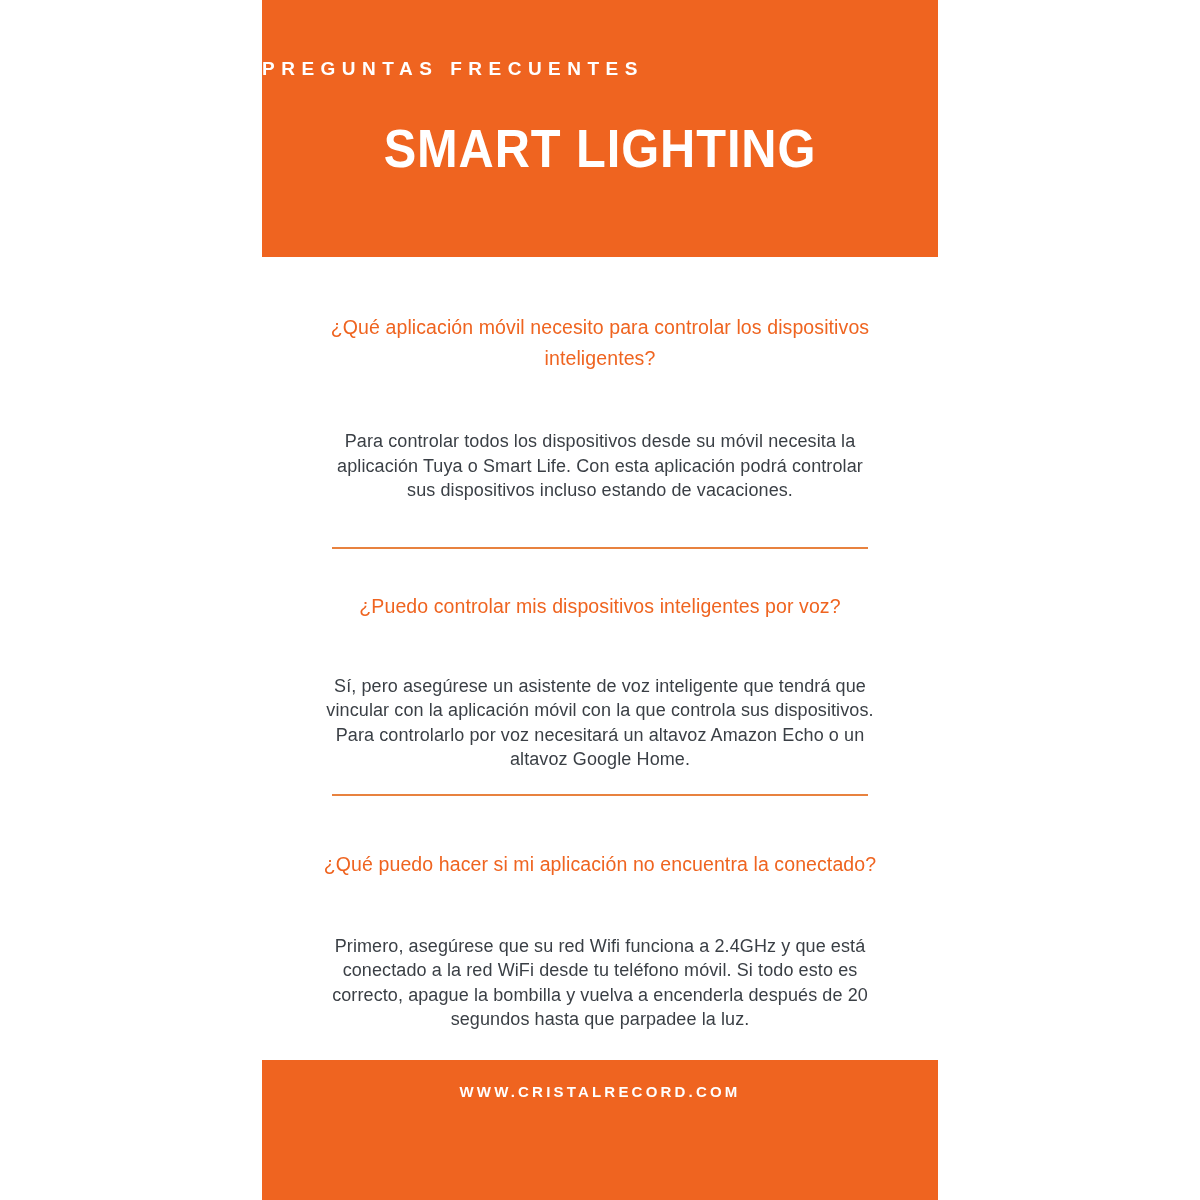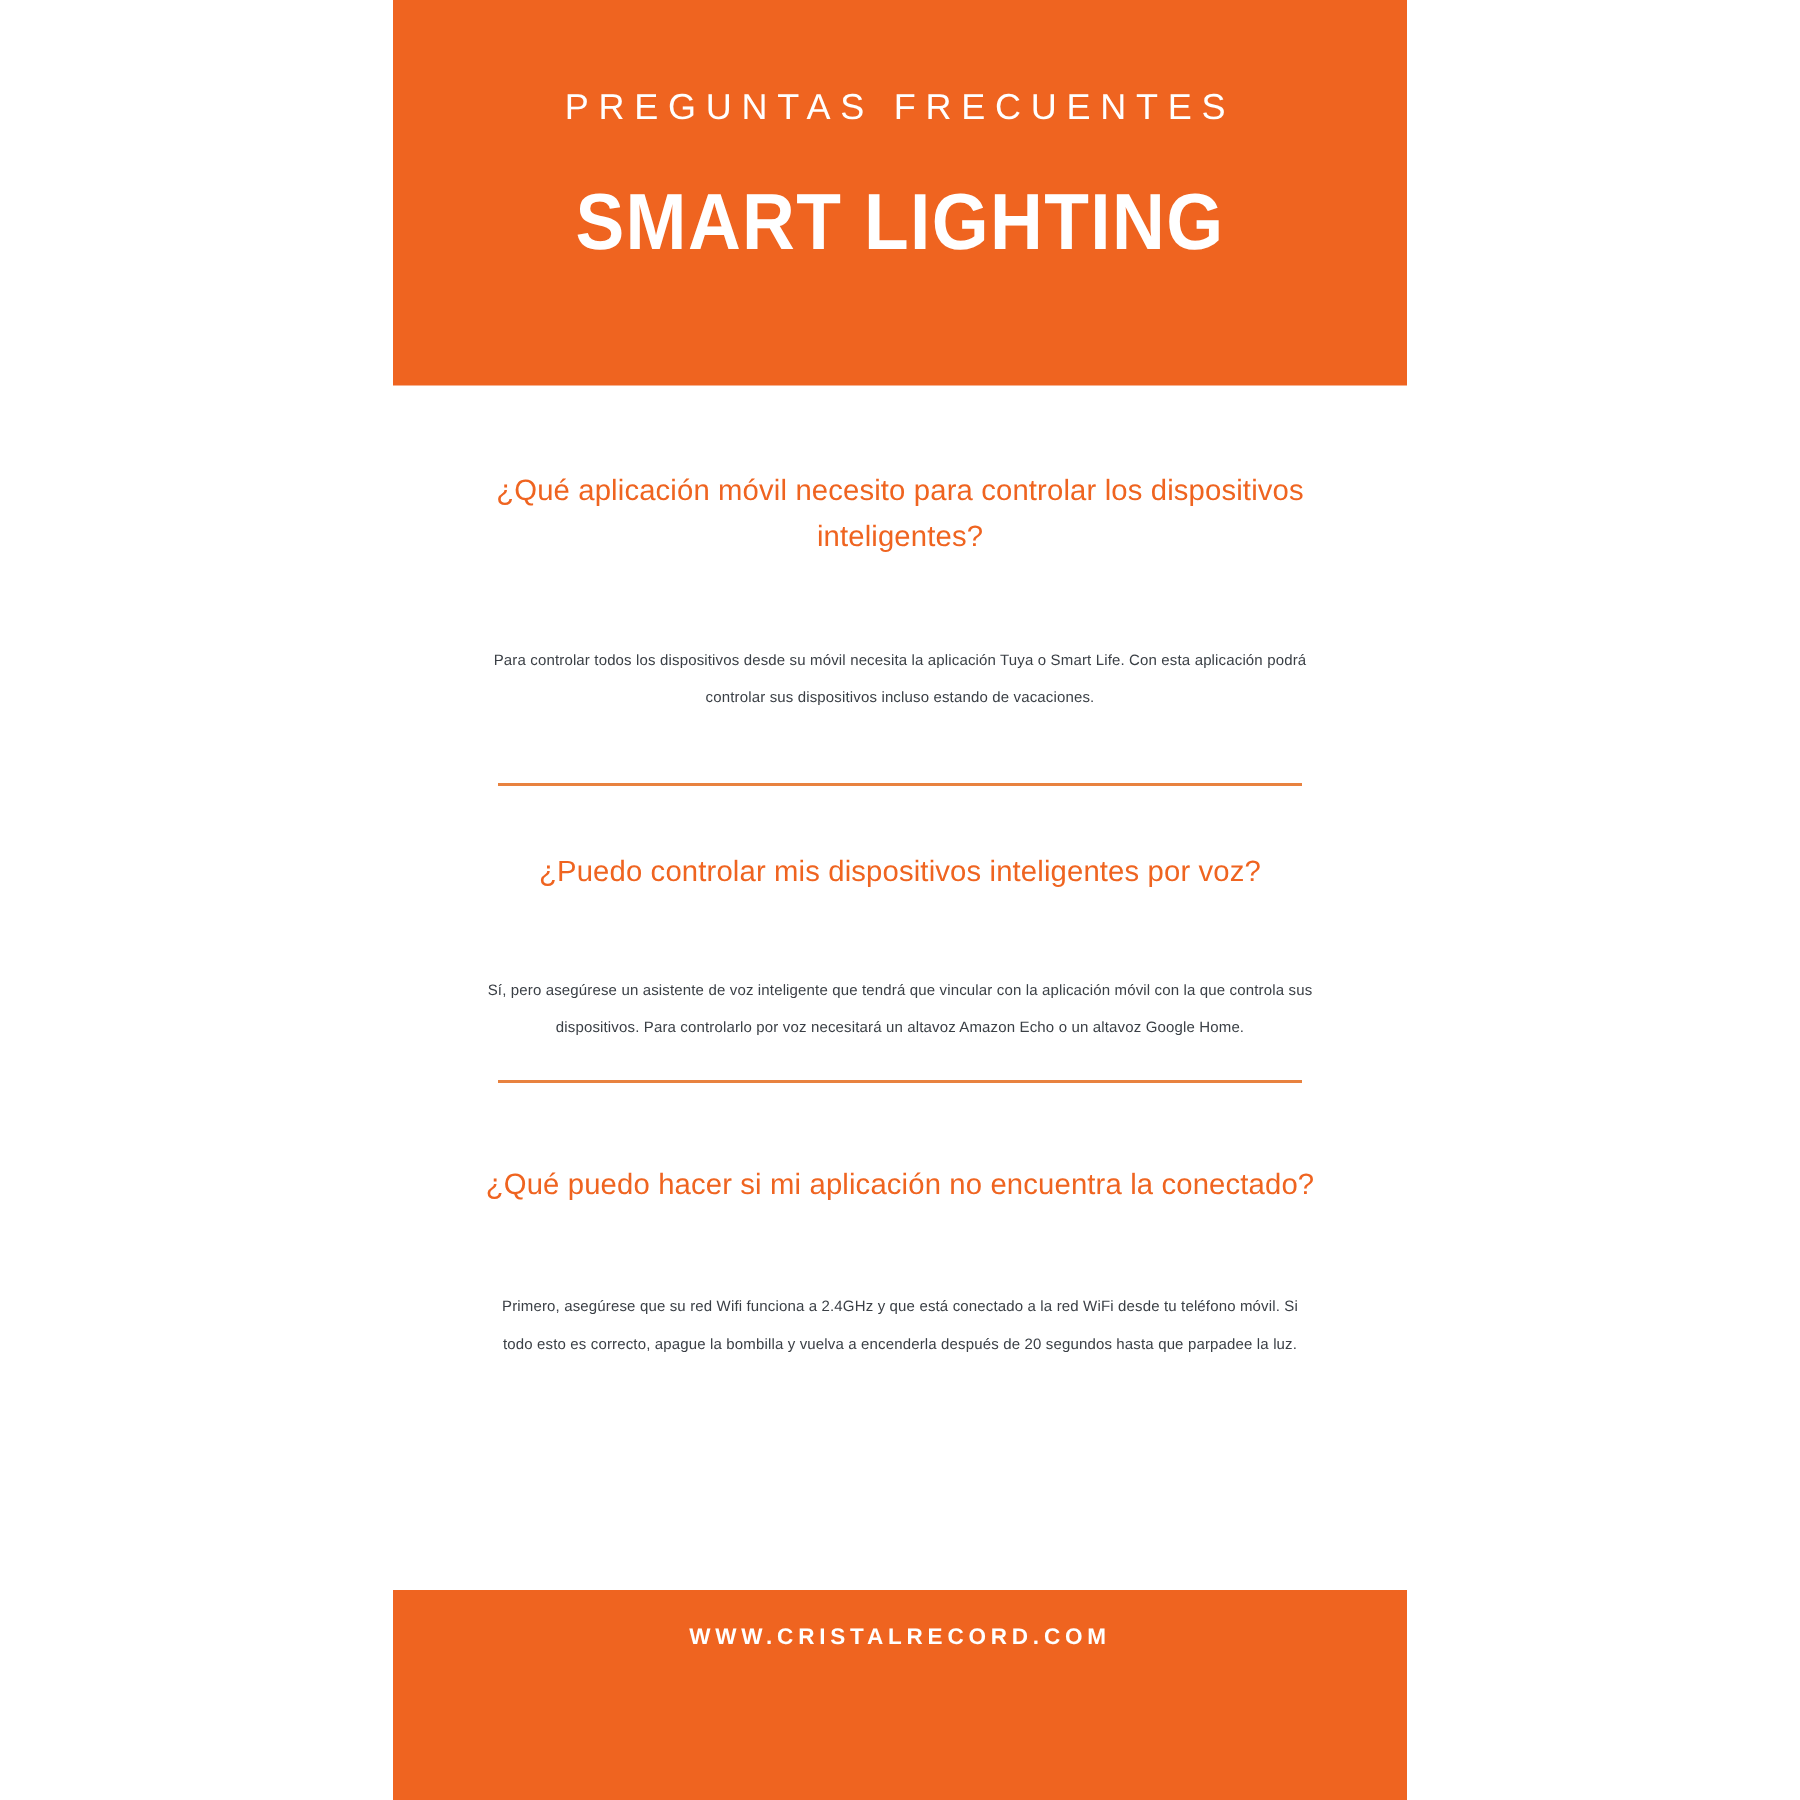--- a/index.html
+++ b/index.html
@@ -34,24 +34,23 @@
     top: 0;
     width: 676px;
     height: 257px;
     background: #ef6420;
   }
   .header-eyebrow {
     position: absolute;
     left: 0;
     top: 58px;
     width: 100%;
-    text-align: center;
     color: #ffffff;
-    font-size: 24px;
-    font-weight: 400;
+    font-size: 19px;
+    font-weight: 700;
     letter-spacing: 6.5px;
   }
   .header-title {
     position: absolute;
     left: 0;
     top: 118px;
     width: 100%;
     text-align: center;
     color: #ffffff;
     font-size: 53px;
@@ -75,21 +74,21 @@
     color: #ef6420;
     font-size: 19.5px;
     font-weight: normal;
     line-height: 31px;
     padding: 0 48px;
     letter-spacing: 0.1px;
   }
   .faq-answer {
     text-align: center;
     color: #3a3f45;
-    font-size: 10px;
+    font-size: 18px;
     line-height: 24.5px;
     padding: 0 62px;
     letter-spacing: 0.1px;
   }
   .divider {
     height: 2px;
     background: #e8823f;
     margin: 0 70px;
   }
   

